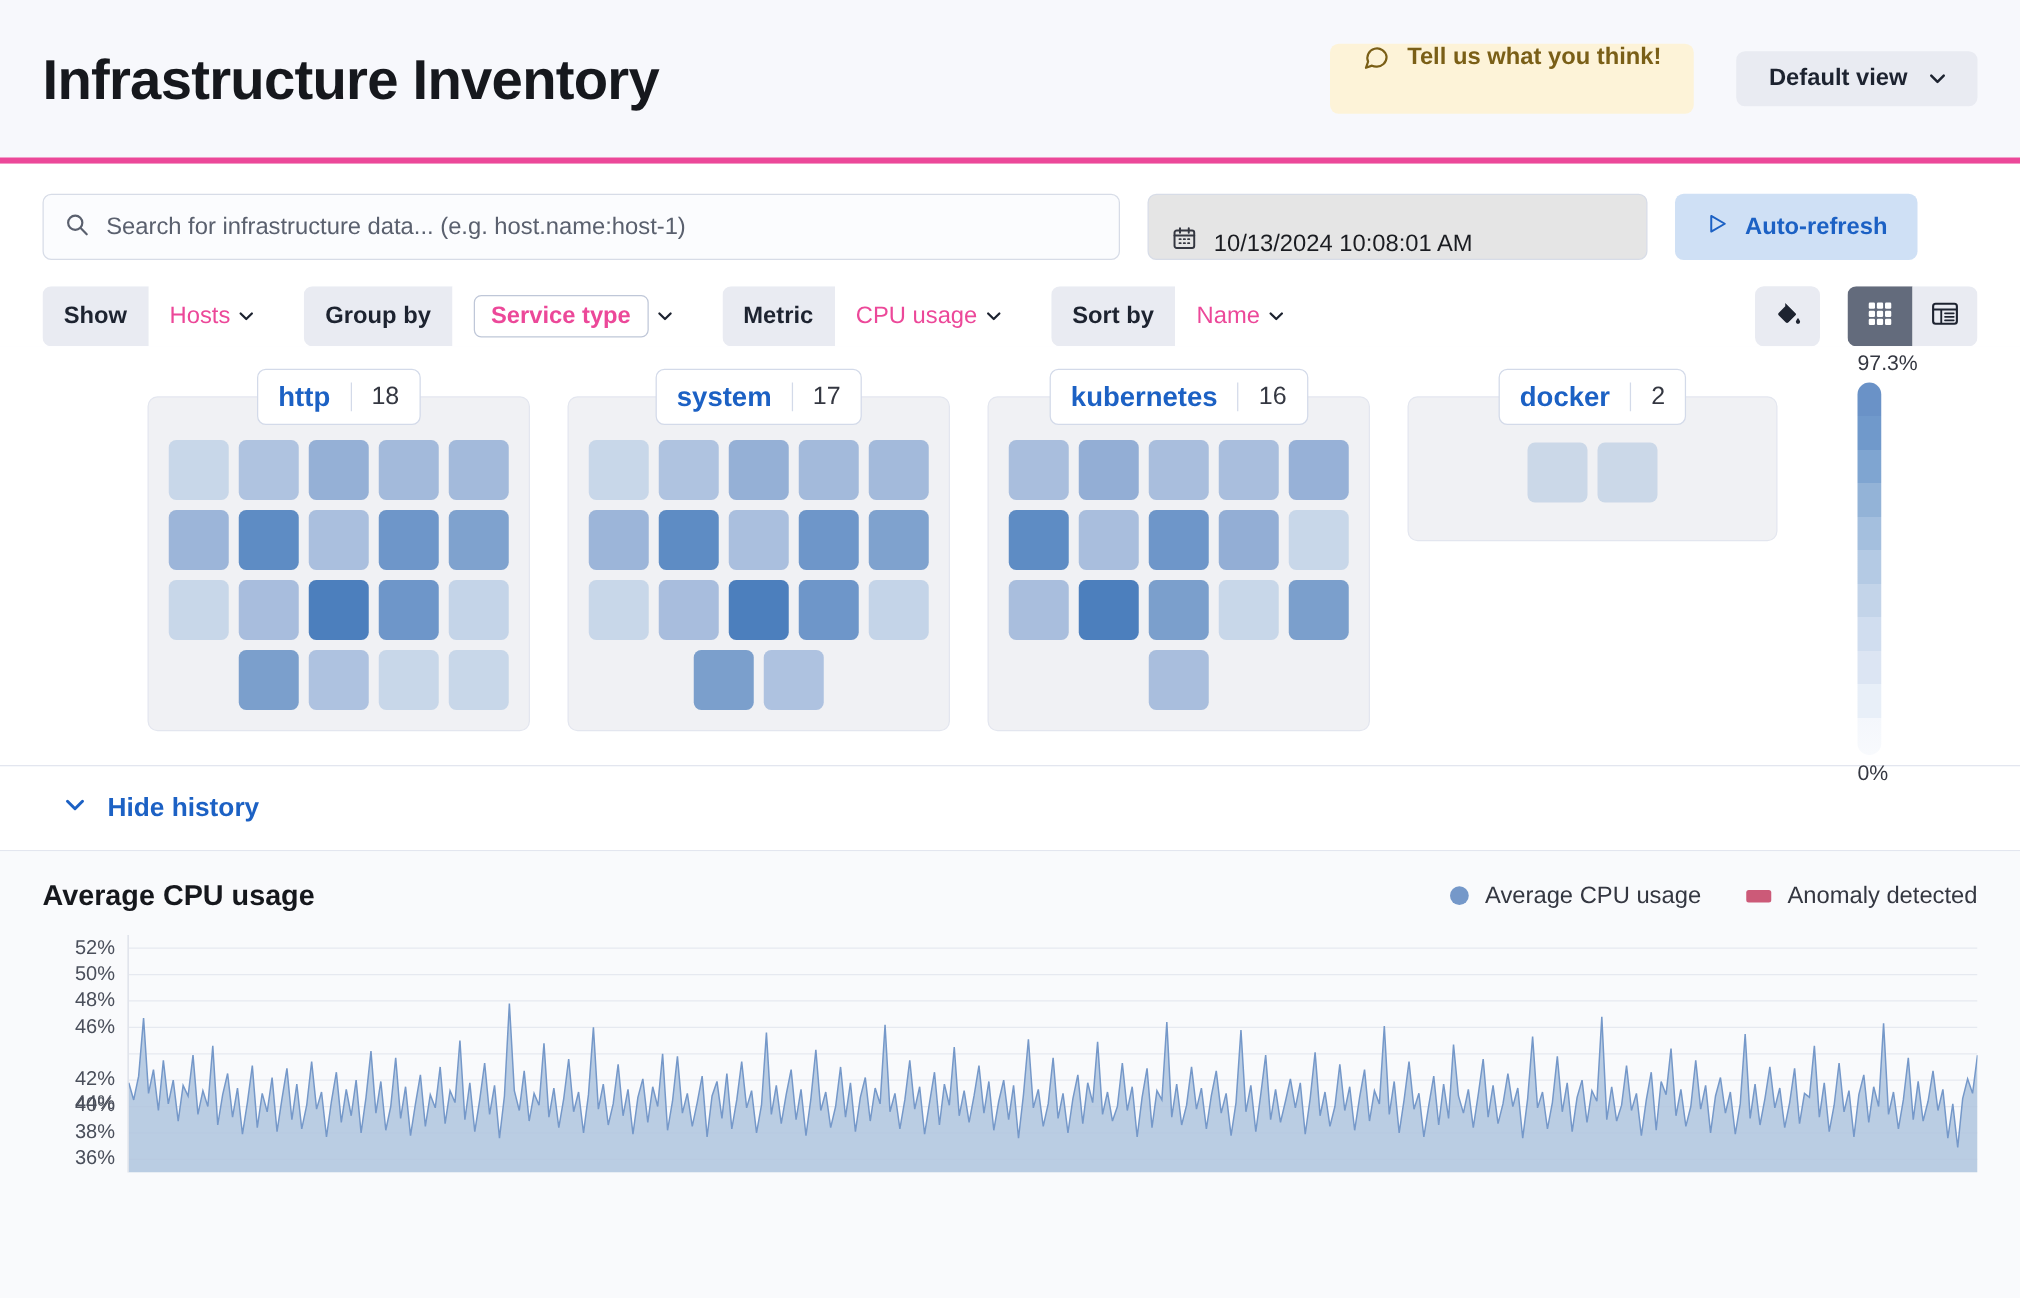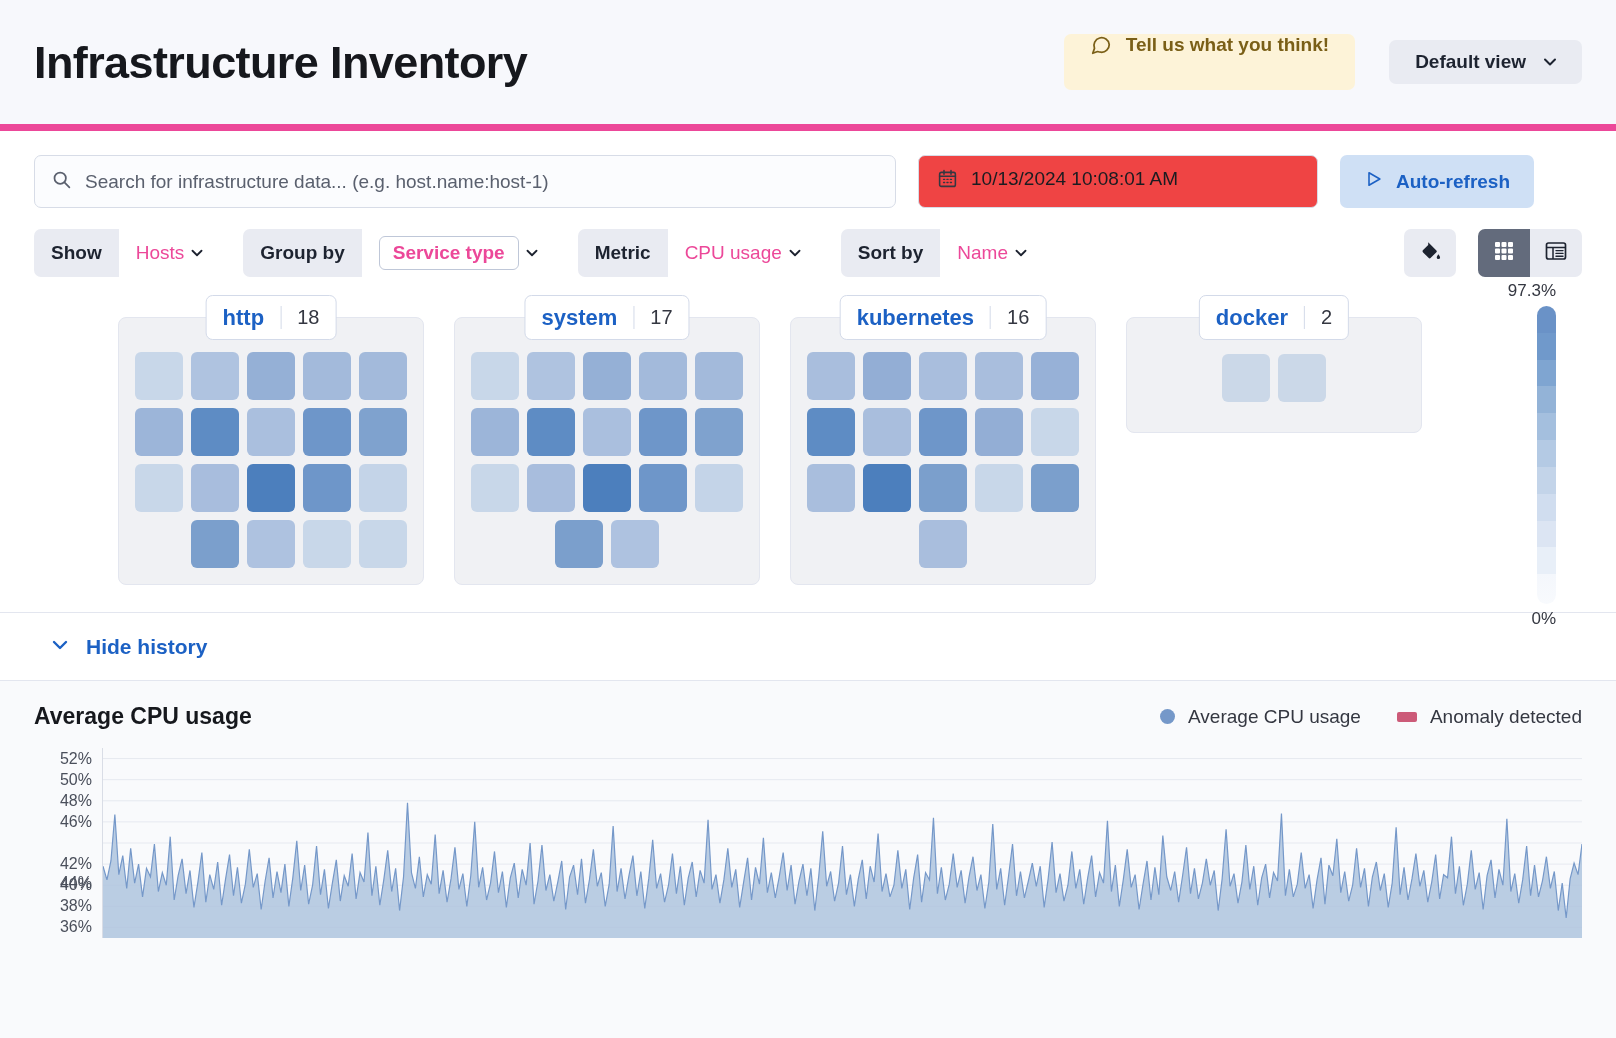--- a/index.html
+++ b/index.html
@@ -10,21 +10,21 @@
     color: #1a1c21;
     overflow: hidden;
   }
 
   
   #app { width: 1616px; height: 1038px; display: flex; flex-direction: column; background:#F7F8FC; }
 
   .page-header {
     height: 131px;
     background: #F7F8FC;
-    border-bottom: 7px solid #ec4899;
+    border-bottom: 5px solid #ec4899;
     display: flex; align-items: center;
     padding: 0 34px;
     flex: none;
   }
   .page-title {
     font-size: 45px; font-weight: bold; letter-spacing: -0.6px;
     color: #16181D; line-height: 1;
   }
   .header-right { margin-left: auto; display: flex; align-items: center; gap: 34px; }
 
@@ -54,22 +54,22 @@
     display: flex; align-items: center; gap: 13px; padding: 0 16px;
   }
   .search-box input {
     border: none; outline: none; background: transparent;
     font-size: 19px; font-family: inherit; color: #1a1c21; width: 100%;
   }
   .search-box input::placeholder { color: #5A606E; }
 
   .date-box {
     width: 400px; height: 53px;
-    background: #ef4444; border: 1px solid #D7DCE7; border-radius: 7px;
-    display: flex; align-items: flex-start; gap: 13px; padding: 12px 18px;
+    background: #e5e5e5; border: 1px solid #D7DCE7; border-radius: 7px;
+    display: flex; align-items: flex-end; gap: 13px; padding: 0 18px;
     font-size: 19px; color: #1a1c21; cursor: pointer;
   }
   .refresh-btn {
     height: 53px; background: #CFE0F5; border-radius: 7px;
     display: flex; align-items: center; gap: 12px;
     padding: 0 24px; color: #1C61C4; font-size: 19px; font-weight: bold;
     cursor: pointer;
   }
 
   .filter-row { display: flex; align-items: center; margin-top: 21px; gap: 0; }
@@ -130,21 +130,21 @@
     background: #F0F1F4; border: 1px solid #E3E6EF; border-radius: 8px;
     padding: 34px 16px 16px 16px;
     display: flex; flex-direction: column; gap: 8px;
     align-items: center;
   }
   .cell-row { display: flex; gap: 8px; justify-content: center; }
   .cell { width: 48px; height: 48px; border-radius: 6px; }
 
   .legend-scale {
     position: absolute; right: 60px; top: 4px;
-    display: flex; flex-direction: column; align-items: flex-end;
+    display: flex; flex-direction: column; align-items: flex-start;
     width: 70px;
   }
   .legend-top, .legend-bottom { font-size: 17px; color: #343741; }
   .legend-bar {
     width: 19px; height: 298px; border-radius: 10px; margin: 5px 0;
     background: linear-gradient(to bottom,
       #6A92C7 0%, #6A92C7 9%,
       #7099CB 9%, #7099CB 18%,
       #7FA5D1 18%, #7FA5D1 27%,
       #93B3D7 27%, #93B3D7 36%,

